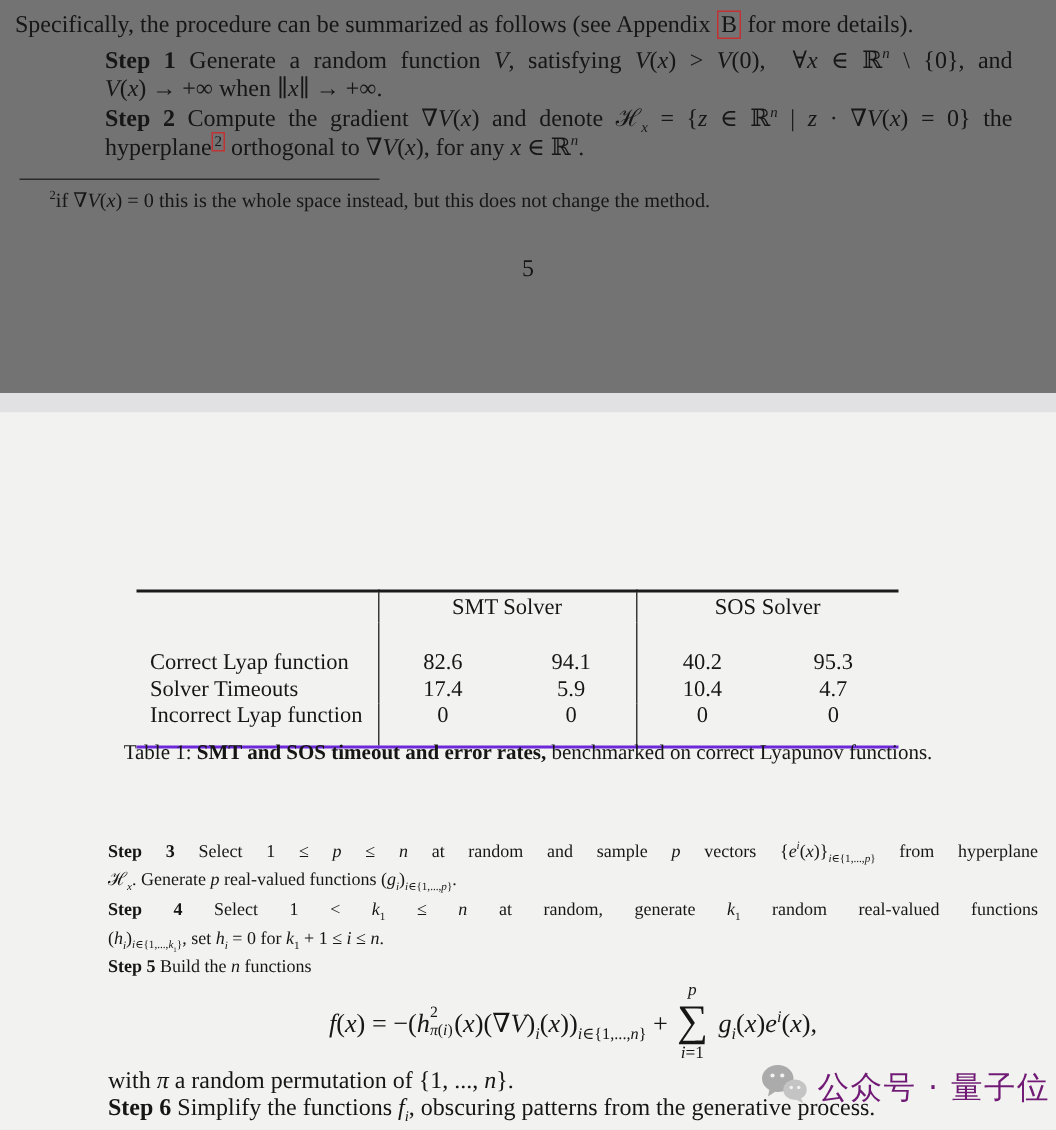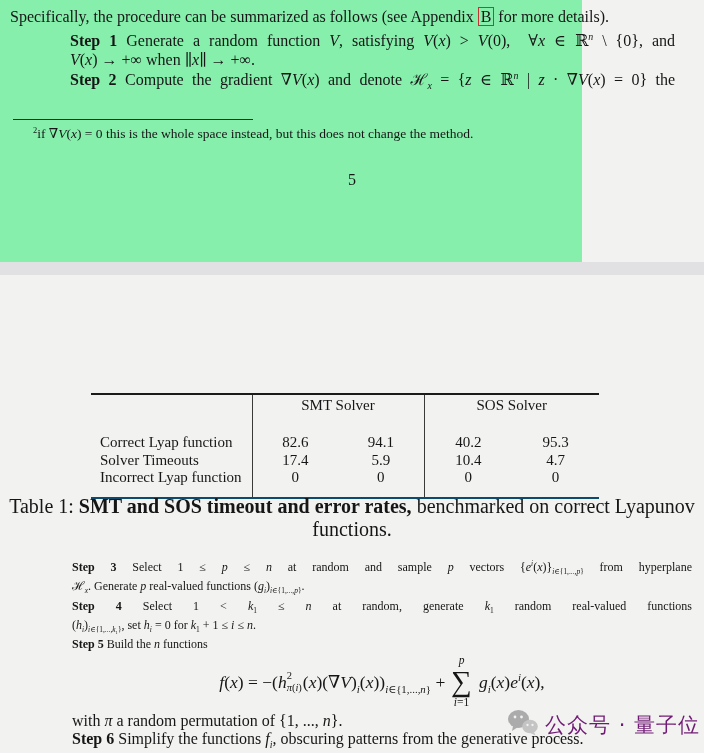--- a/index.html
+++ b/index.html
@@ -2,21 +2,21 @@
 <html><head>
 <meta charset="utf-8">
 <style>
   html,body{margin:0;padding:0;background:#e9e9e9;}
   #screen{
     position:relative;width:704px;height:753px;overflow:hidden;
     font-family:"Liberation Serif","DejaVu Serif",serif;
     color:#161616;background:#f2f2f0;
   }
   
-  .page1{position:absolute;left:0;top:0;width:582px;height:262px;background:#86efac;}
+  .page1{position:absolute;left:0;top:0;width:704px;height:262px;background:#737373;}
   .band{position:absolute;left:0;top:262px;width:704px;height:13px;background:#e1e1e4;}
   .page2{position:absolute;left:0;top:275px;width:704px;height:478px;background:#f2f2f0;}
 
   
   .intro{position:absolute;left:10px;top:7px;width:680px;font-size:16px;line-height:19px;}
   .steps{position:absolute;left:70px;top:31px;width:605px;font-size:16px;}
   .steps2{position:absolute;left:72px;top:283px;width:620px;font-size:12px;}
   .ln{display:block;height:19.3px;line-height:19.3px;white-space:nowrap;}
   .jl{text-align:justify;text-align-last:justify;}
   sup{font-size:62%;line-height:0;}
@@ -26,29 +26,29 @@
   .linkbox{border:1px solid #c23232;padding:0 2px;}
   sup.linkbox{padding:0 1px;}
 
   .fnrule{position:absolute;left:13px;top:119px;width:240px;border-top:1.2px solid #2a2a2a;}
   .footnote{position:absolute;left:33px;top:125px;width:640px;font-size:13.5px;line-height:17px;white-space:nowrap;}
   .pagenum{position:absolute;left:0;top:171px;width:704px;text-align:center;font-size:16px;}
 
   
   .tablewrap{position:absolute;left:91px;top:118px;}
   table.res{border-collapse:collapse;width:508px;font-size:15px;
-    border-top:2px solid #1b1b1b;border-bottom:2px solid #0c4a6e;}
+    border-top:2px solid #1b1b1b;border-bottom:2px solid #6d28d9;}
   table.res td{text-align:center;padding:0;line-height:17.5px;}
   table.res tr.grp td{line-height:19px;padding-top:1px;}
   table.res tr.hdr td{border-bottom:2px solid #1b1b1b;padding-bottom:2px;line-height:18px;}
   table.res td.lab{text-align:left;padding-left:9px;}
   table.res td.vl{border-left:1px solid #3a3a3a;}
   table.res tr.body.first td{padding-top:19px;}
   table.res tr.body.last td{padding-bottom:10px;}
-  .caption{position:absolute;left:0;top:220px;width:704px;text-align:center;font-size:20px;}
+  .caption{position:absolute;left:0;top:220px;width:704px;text-align:center;font-size:14px;}
 
   
   .formula{position:absolute;left:72px;top:374px;width:620px;height:66px;
     display:flex;align-items:center;justify-content:center;font-size:17.5px;}
   .fseg{white-space:nowrap;}
   .supsub{display:inline-flex;flex-direction:column;align-items:flex-start;
     font-size:10.5px;line-height:1.15;vertical-align:-7px;margin-right:1px;}
   .sum{display:inline-flex;flex-direction:column;align-items:center;line-height:1;margin:0 7px 0 6px;}
   .sum .top,.sum .bot{font-size:11.5px;line-height:1.2;}
   .sum .sym{font-size:29px;line-height:0.95;}
@@ -65,20 +65,21 @@
 
 <div id="screen">
 
   <div class="page1">
     <div class="intro">Specifically, the procedure can be summarized as follows (see Appendix <span class="linkbox">B</span> for more details).</div>
 
     <div class="steps">
       <span class="ln jl"><b>Step 1</b> Generate a random function <i>V</i>, satisfying <i>V</i>(<i>x</i>) &gt; <i>V</i>(0),&nbsp; ∀<i>x</i> ∈ ℝ<sup><i>n</i></sup> \ {0}, and</span>
       <span class="ln"><i>V</i>(<i>x</i>) → +∞ when ∥<i>x</i>∥ → +∞.</span>
       <span class="ln jl"><b>Step 2</b> Compute the gradient ∇<i>V</i>(<i>x</i>) and denote ℋ<sub><i>x</i></sub> = {<i>z</i> ∈ ℝ<sup><i>n</i></sup> | <i>z</i> · ∇<i>V</i>(<i>x</i>) = 0} the</span>
+      <span class="ln">hyperplane<sup class="linkbox">2</sup> orthogonal to ∇<i>V</i>(<i>x</i>), for any <i>x</i> ∈ ℝ<sup><i>n</i></sup>.</span>
     </div>
 
     <div class="fnrule"></div>
     <div class="footnote"><sup>2</sup>if ∇<i>V</i>(<i>x</i>) = 0 this is the whole space instead, but this does not change the method.</div>
 
     <div class="pagenum">5</div>
   </div>
 
   <div class="band"></div>
 

